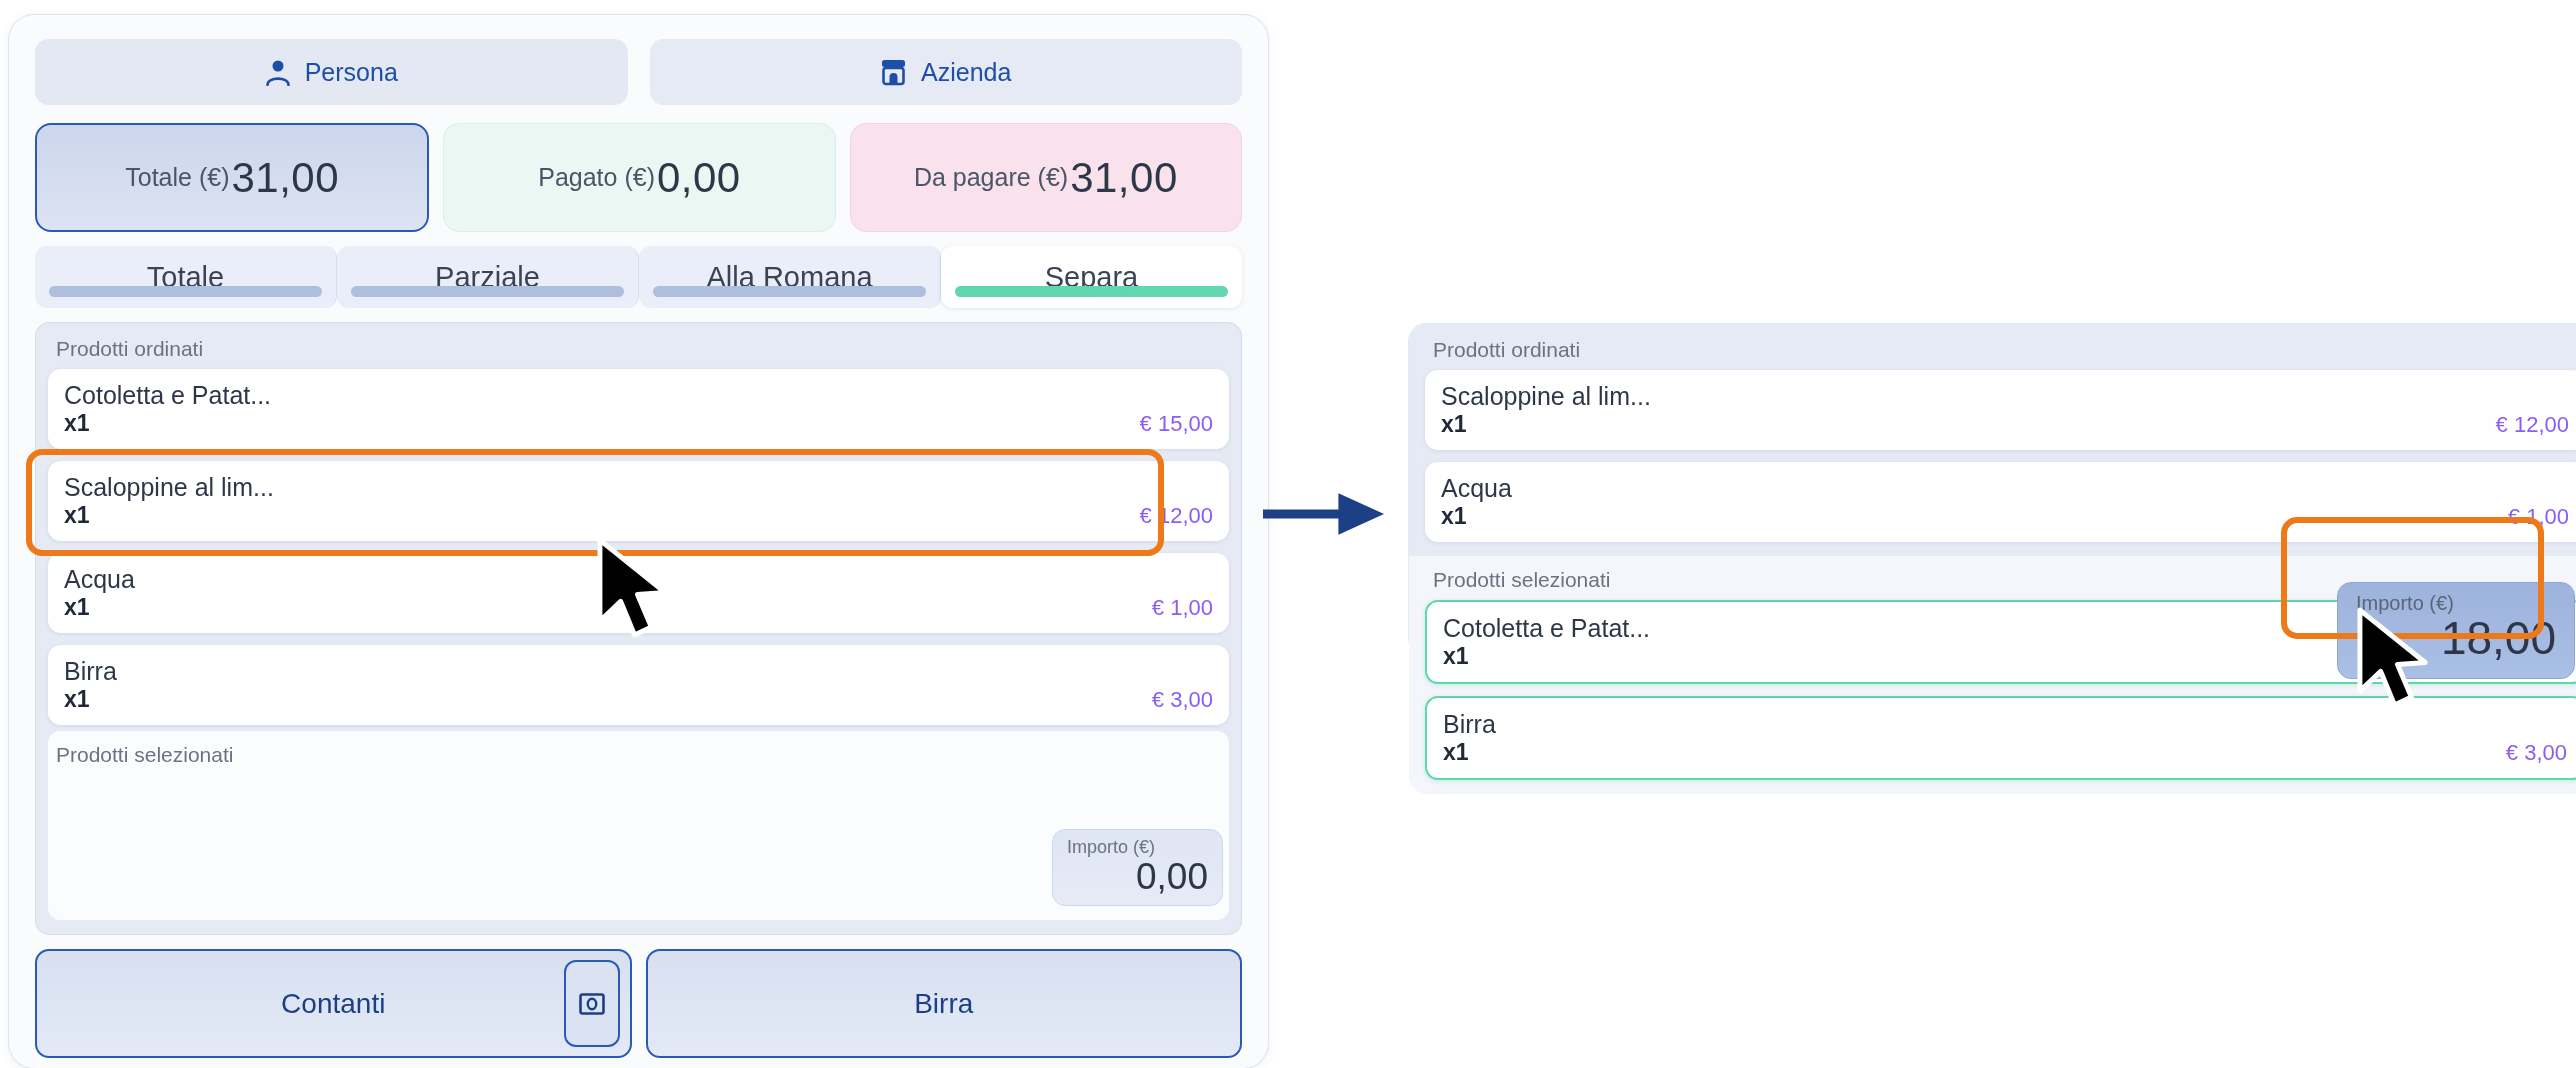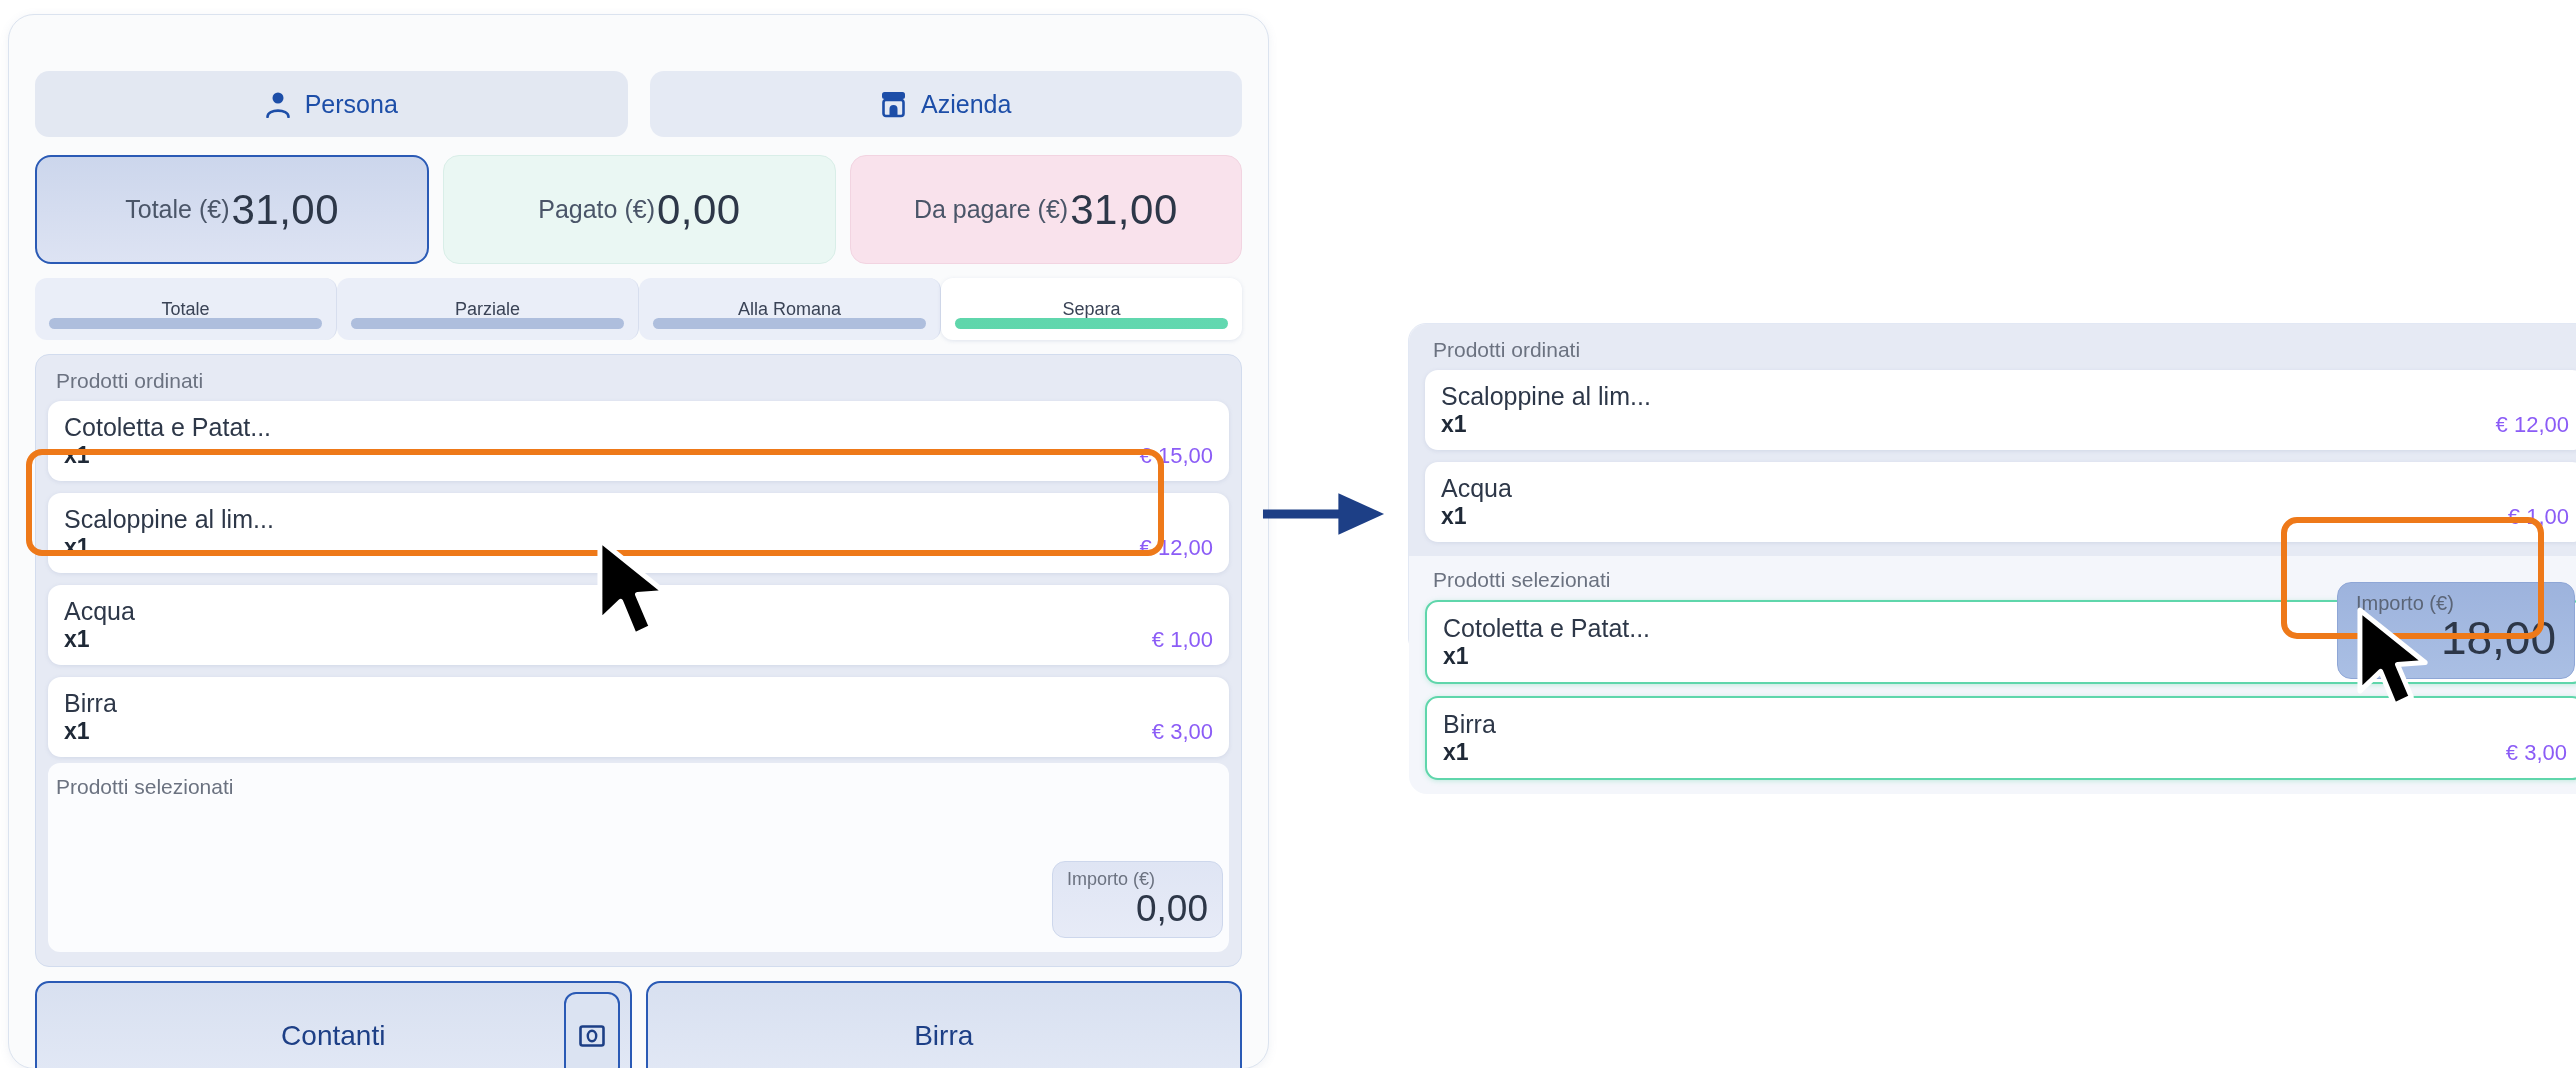--- a/index.html
+++ b/index.html
@@ -15,21 +15,21 @@
   .panel-left{
     position:absolute; left:8px; top:14px; width:1261px; height:1055px;
     background:#fafbfc;
     border:1px solid #dbe3ef;
     border-radius:26px;
     box-shadow:0 2px 10px rgba(100,120,160,.10);
     padding:24px 26px 0 26px;
   }
 
   
-  .entity-row{ display:flex; gap:22px;margin-top:32px; }
+  .entity-row{ display:flex; gap:22px; }
   .entity-btn{
     flex:1; height:66px; border-radius:14px;
     background:#e3e8f2;
     display:flex; align-items:center; justify-content:center; gap:14px;
     color:#1d4ea8; font-size:25px;
     cursor:pointer;
   }
   .entity-btn.alt{ background:#e5eaf4; }
   .entity-btn svg{ display:block; }
 
@@ -48,21 +48,21 @@
   }
   .sum-paid{ background:#eaf7f3; border:1px solid #d9eee8; }
   .sum-due{ background:#f9e2ec; border:1px solid #f2d4e1; }
 
   
   .mode-row{ display:flex; gap:0; margin-top:14px; height:62px; }
   .mode-tab{
     flex:1; position:relative; border-radius:12px;
     background:#eaeef8;
     display:flex; align-items:center; justify-content:center;
-    font-size:18px; color:#3a4356; cursor:pointer;
+    font-size:29px; color:#3a4356; cursor:pointer;
     border-right:1px solid #d7deee;
   }
   .mode-tab:last-child{ border-right:none; }
   .mode-tab .bar{
     position:absolute; left:14px; right:14px; bottom:11px; height:11px;
     border-radius:7px; background:#aebedd;
   }
   .mode-tab.active{ background:#ffffff; box-shadow:0 1px 4px rgba(120,140,180,.20); }
   .mode-tab.active .bar{ background:linear-gradient(90deg,#5fd6ab,#62d8b0); }
 

